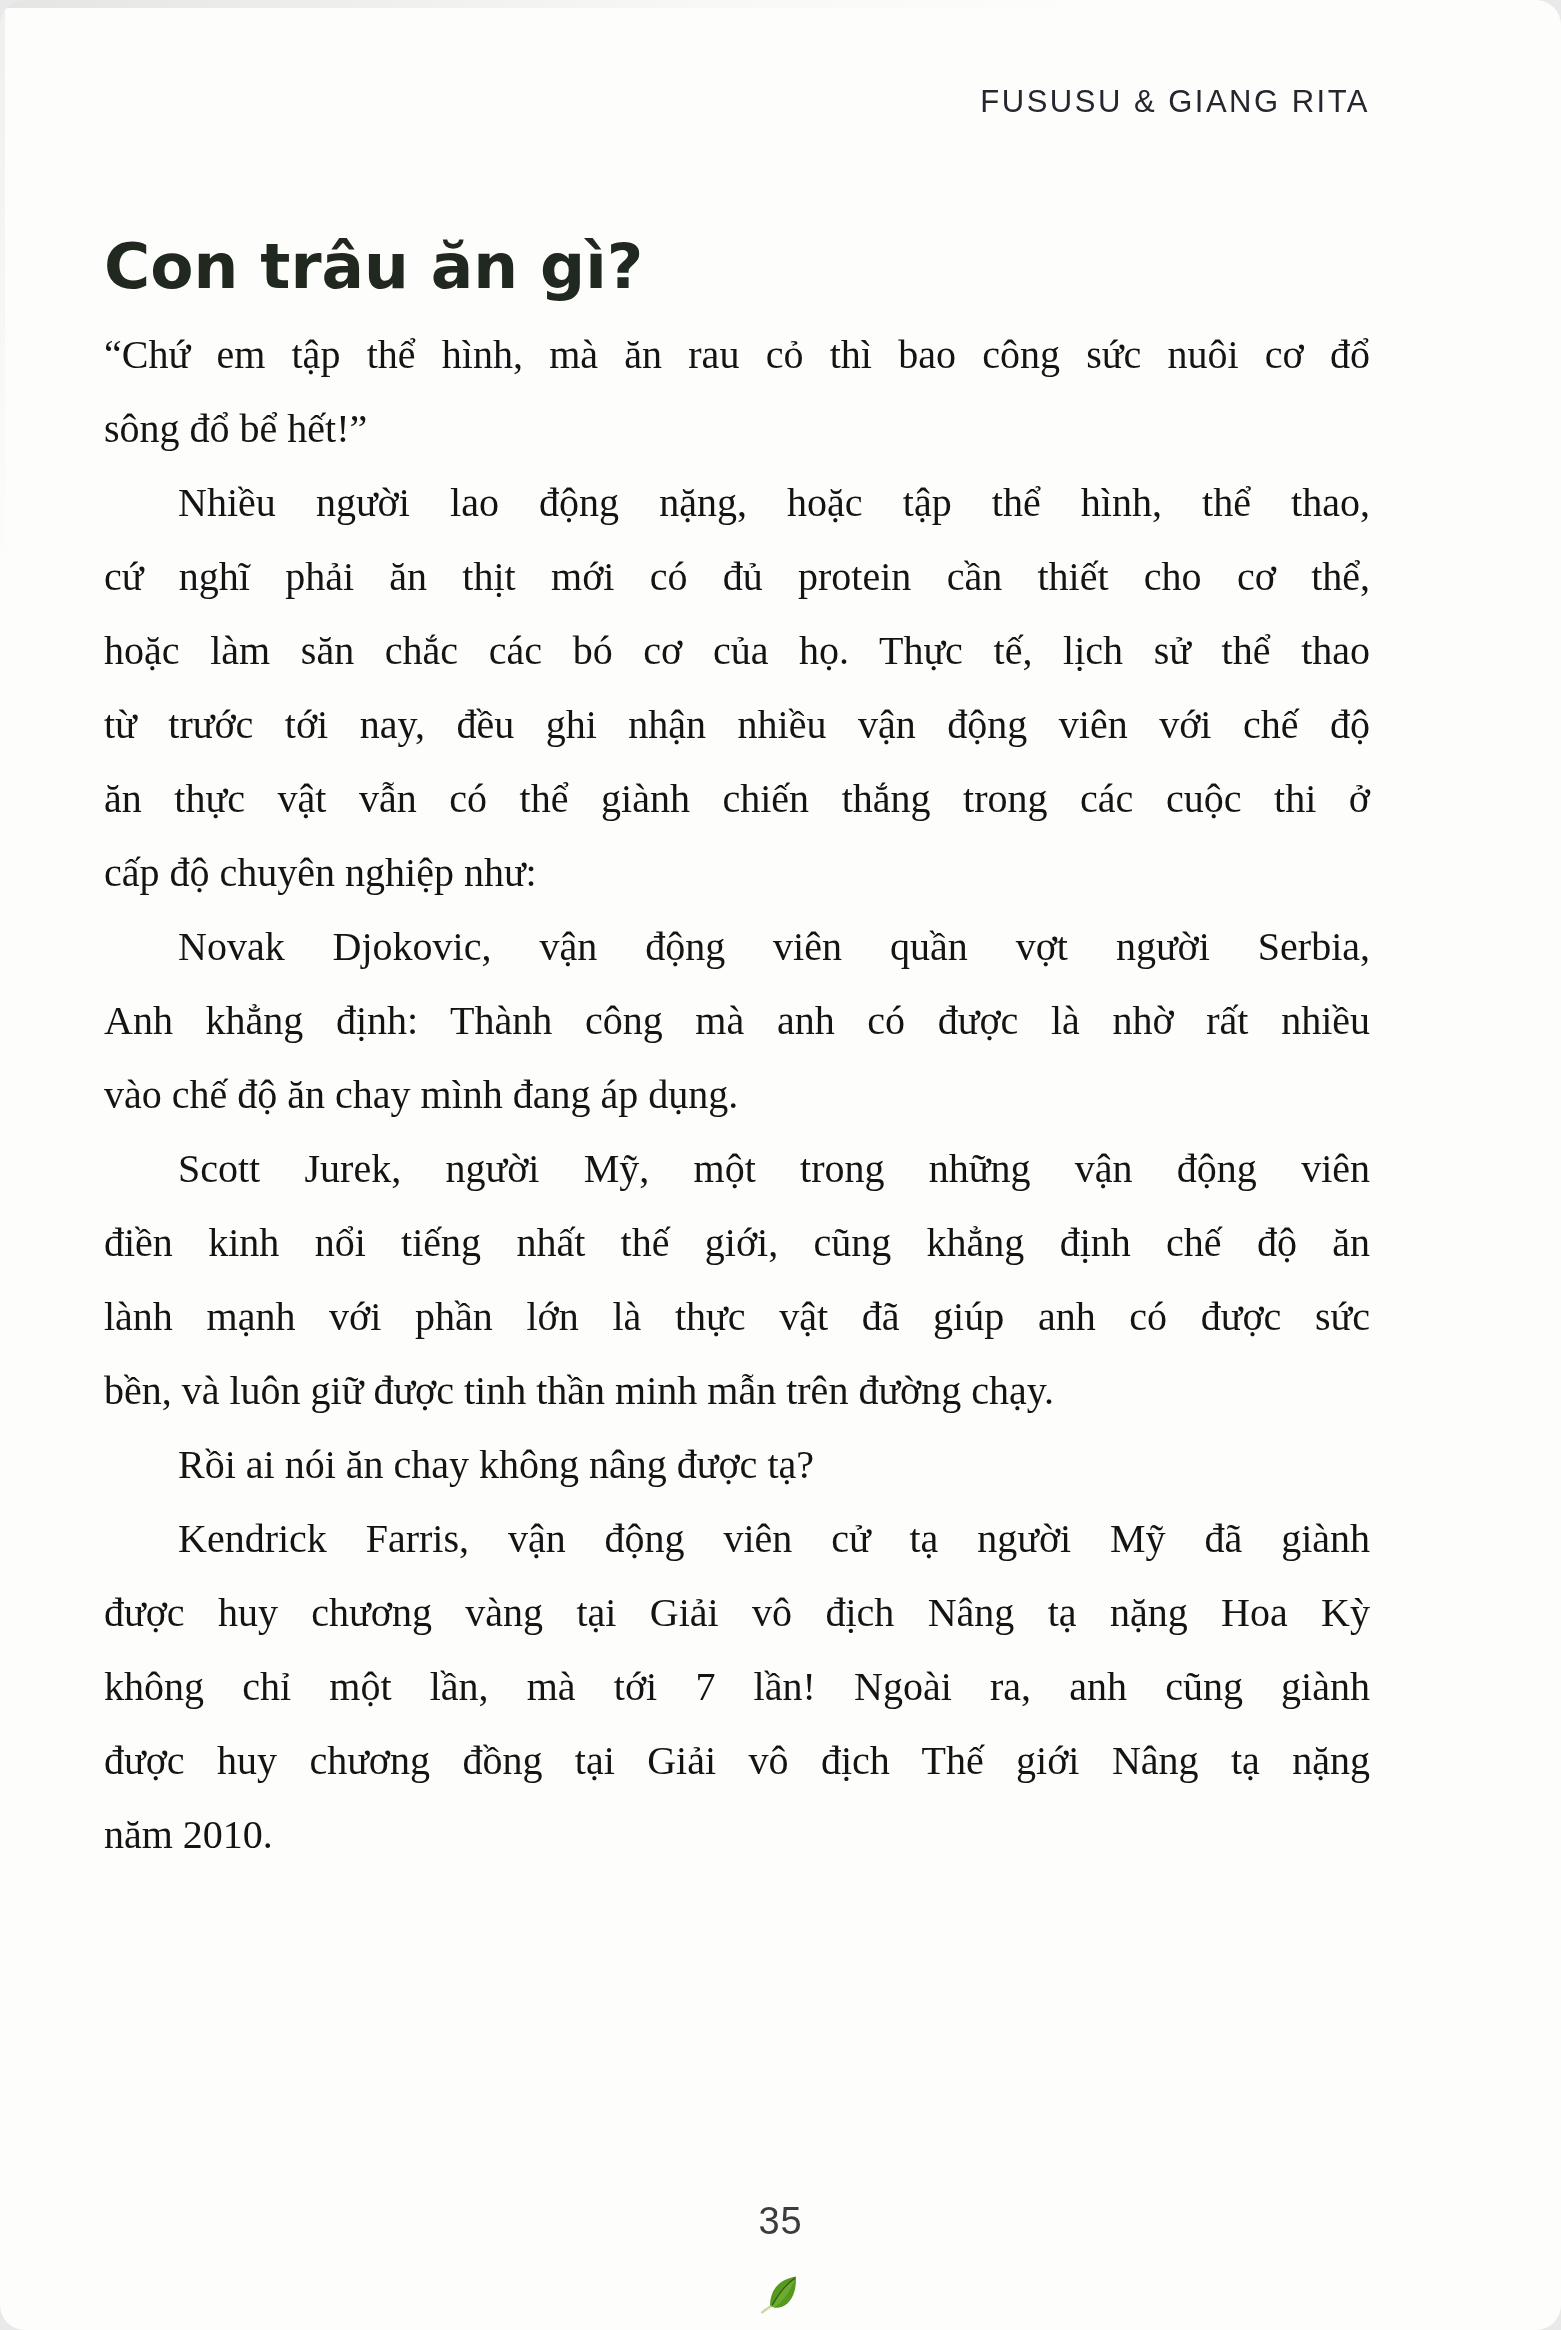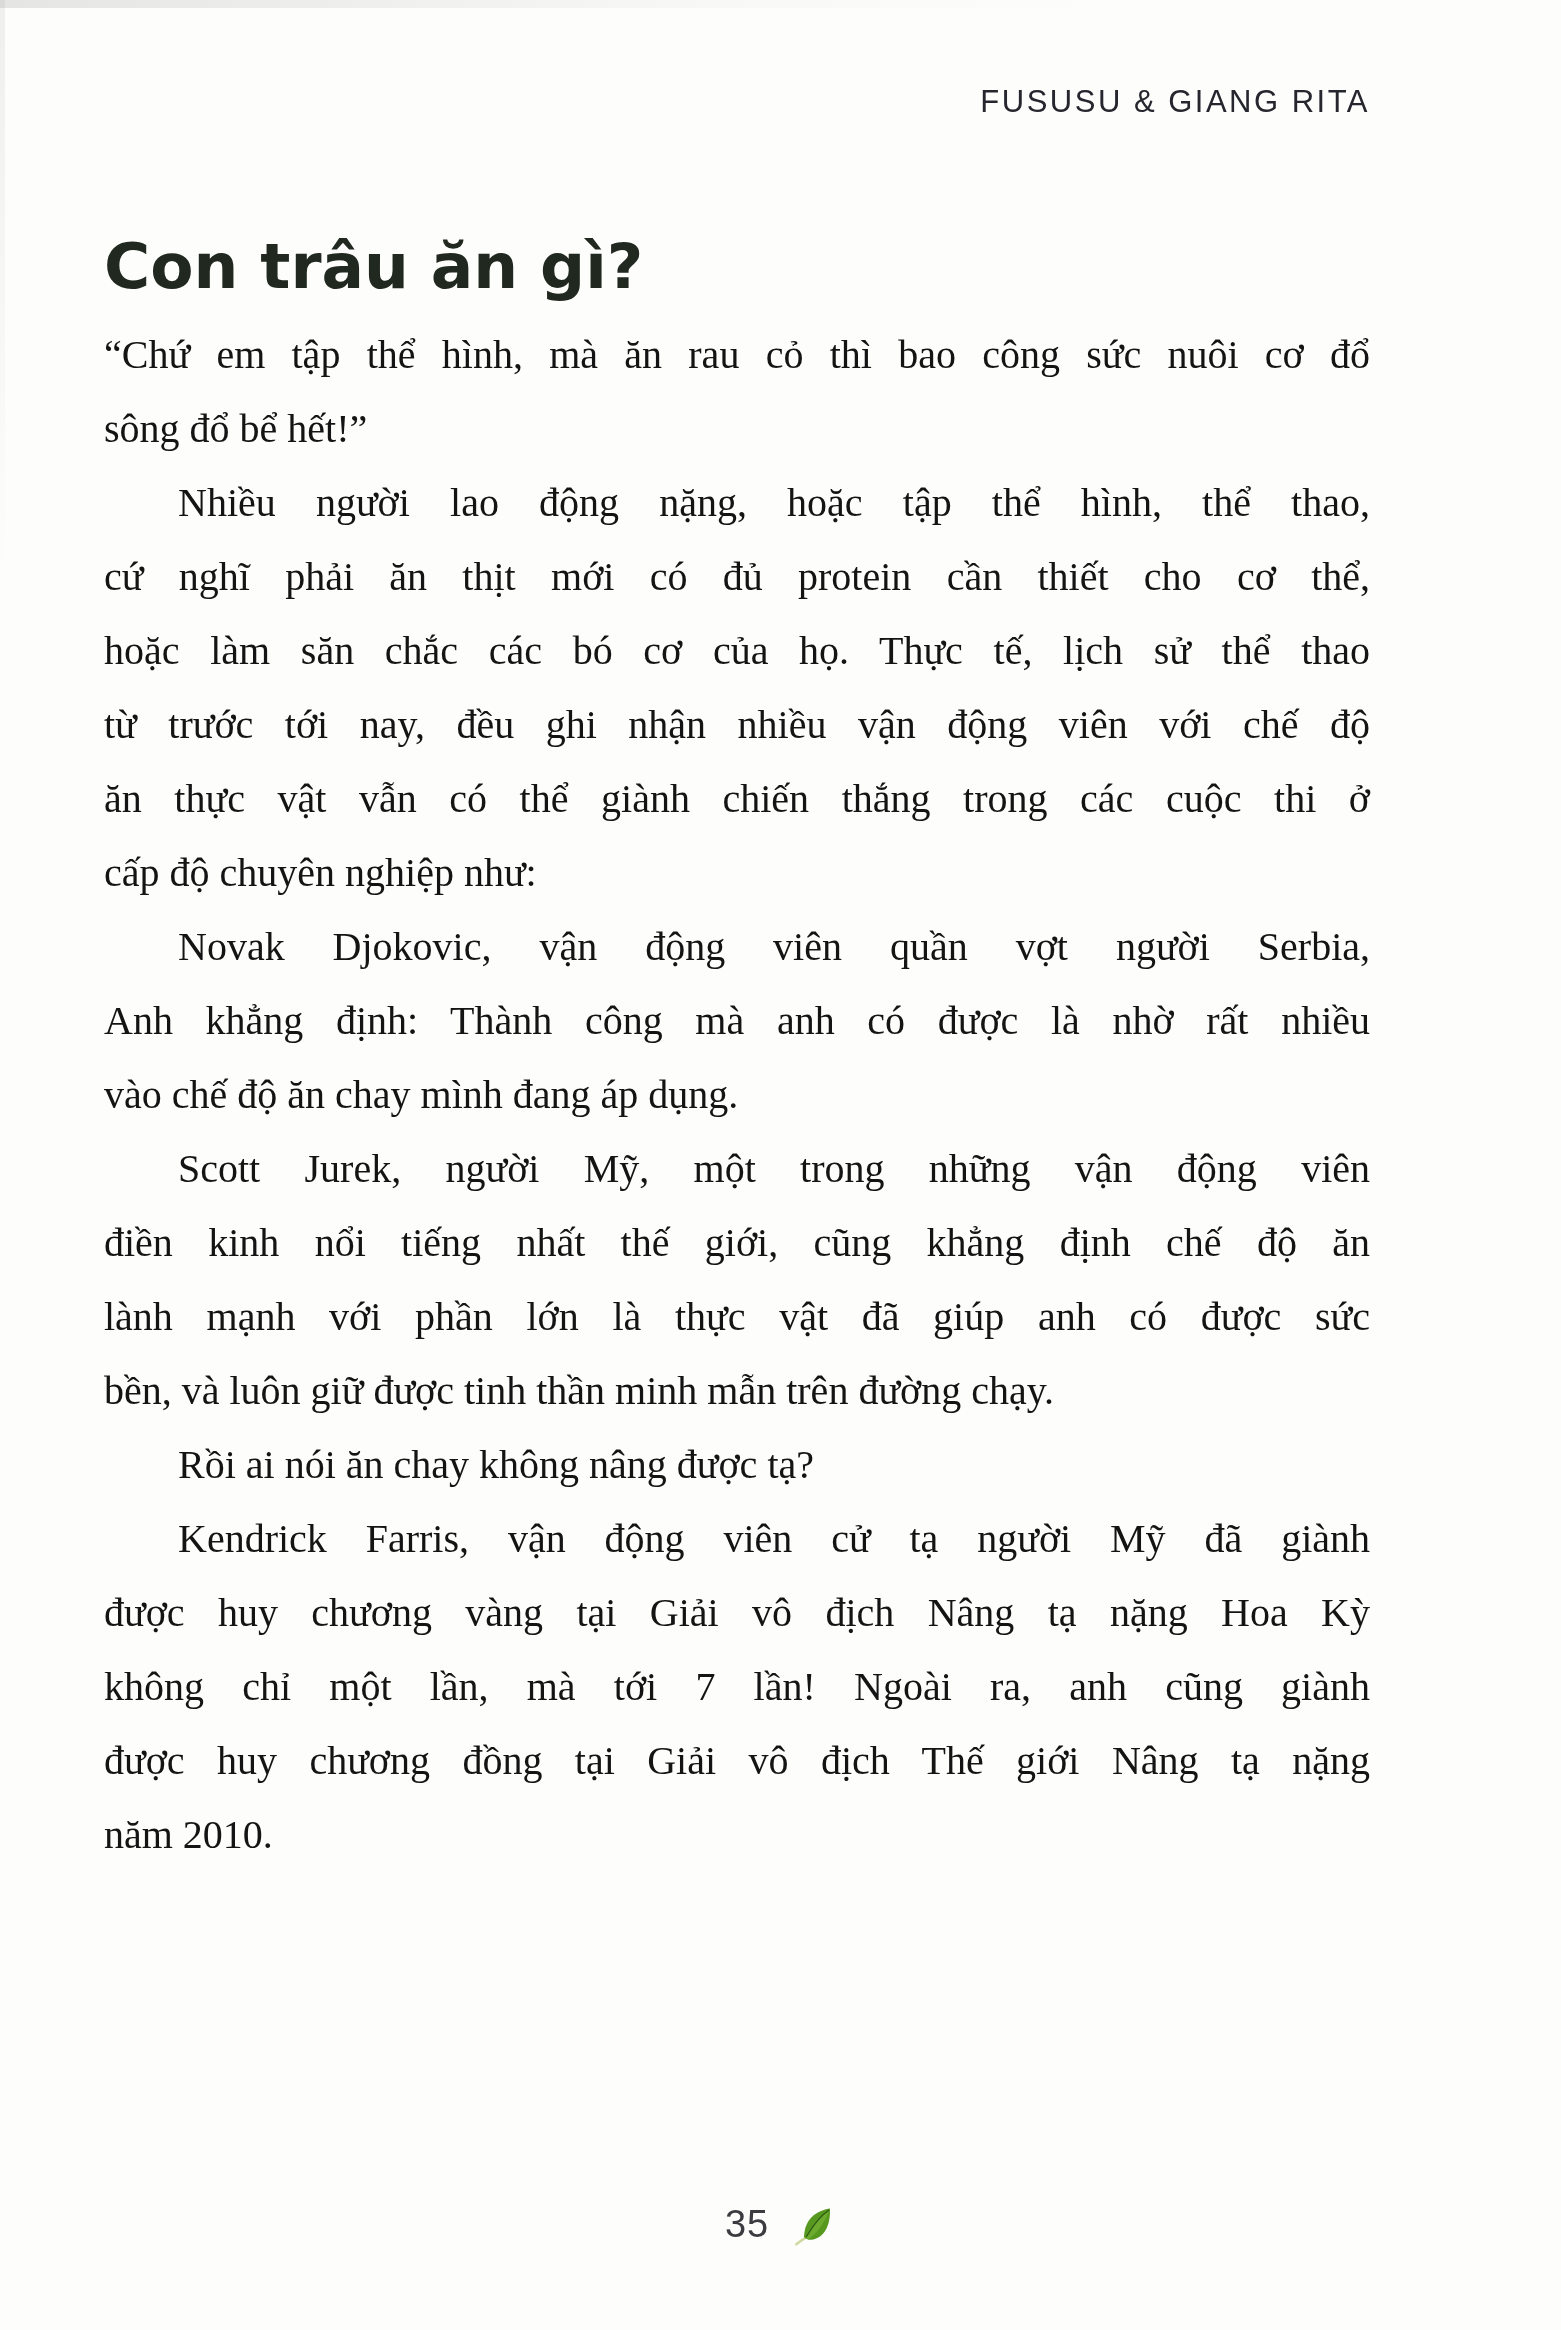--- a/index.html
+++ b/index.html
@@ -3,20 +3,21 @@
 <meta charset="utf-8">
 <style>
   html,body{margin:0;padding:0;background:#e9e9e9;}
   .page{
     position:relative;
     width:1561px;height:2330px;
     margin:0 auto;
     background:#fdfdfc;
     overflow:hidden;
     font-family:"Liberation Serif", serif;
+    border-radius:25px;
   }
   
   .page::before{
     content:"";position:absolute;left:0;top:0;width:100%;height:8.4px;
     background:linear-gradient(to right, rgba(120,120,120,.18), rgba(120,120,120,.04) 45%, rgba(120,120,120,0) 70%);
     pointer-events:none;
   }
   .page::after{
     content:"";position:absolute;left:0;top:0;width:5px;height:100%;
     background:linear-gradient(to bottom, rgba(120,120,120,.10), rgba(120,120,120,0) 25%);
@@ -41,21 +42,21 @@
   }
   .body-line{
     text-align:justify;
     text-align-last:justify;
     white-space:normal;
   }
   .body-line.last{ text-align-last:left; }
   .body-line.first{ padding-left:74px; }
   .page-footer{
     position:absolute;top:2200px;left:0;width:1561px;
-    display:flex;justify-content:center;align-items:center;gap:25px;
+    display:flex;justify-content:center;align-items:center;gap:25px;flex-direction:column;
   }
   .page-number{
     font-family:"Liberation Sans", sans-serif;
     font-size:38px;color:#3b3b40;letter-spacing:0.8px;
   }
   .leaf-icon{display:inline-block;transform:rotate(8deg) translateY(5px);}
 </style>
 </head>
 <body>
 

